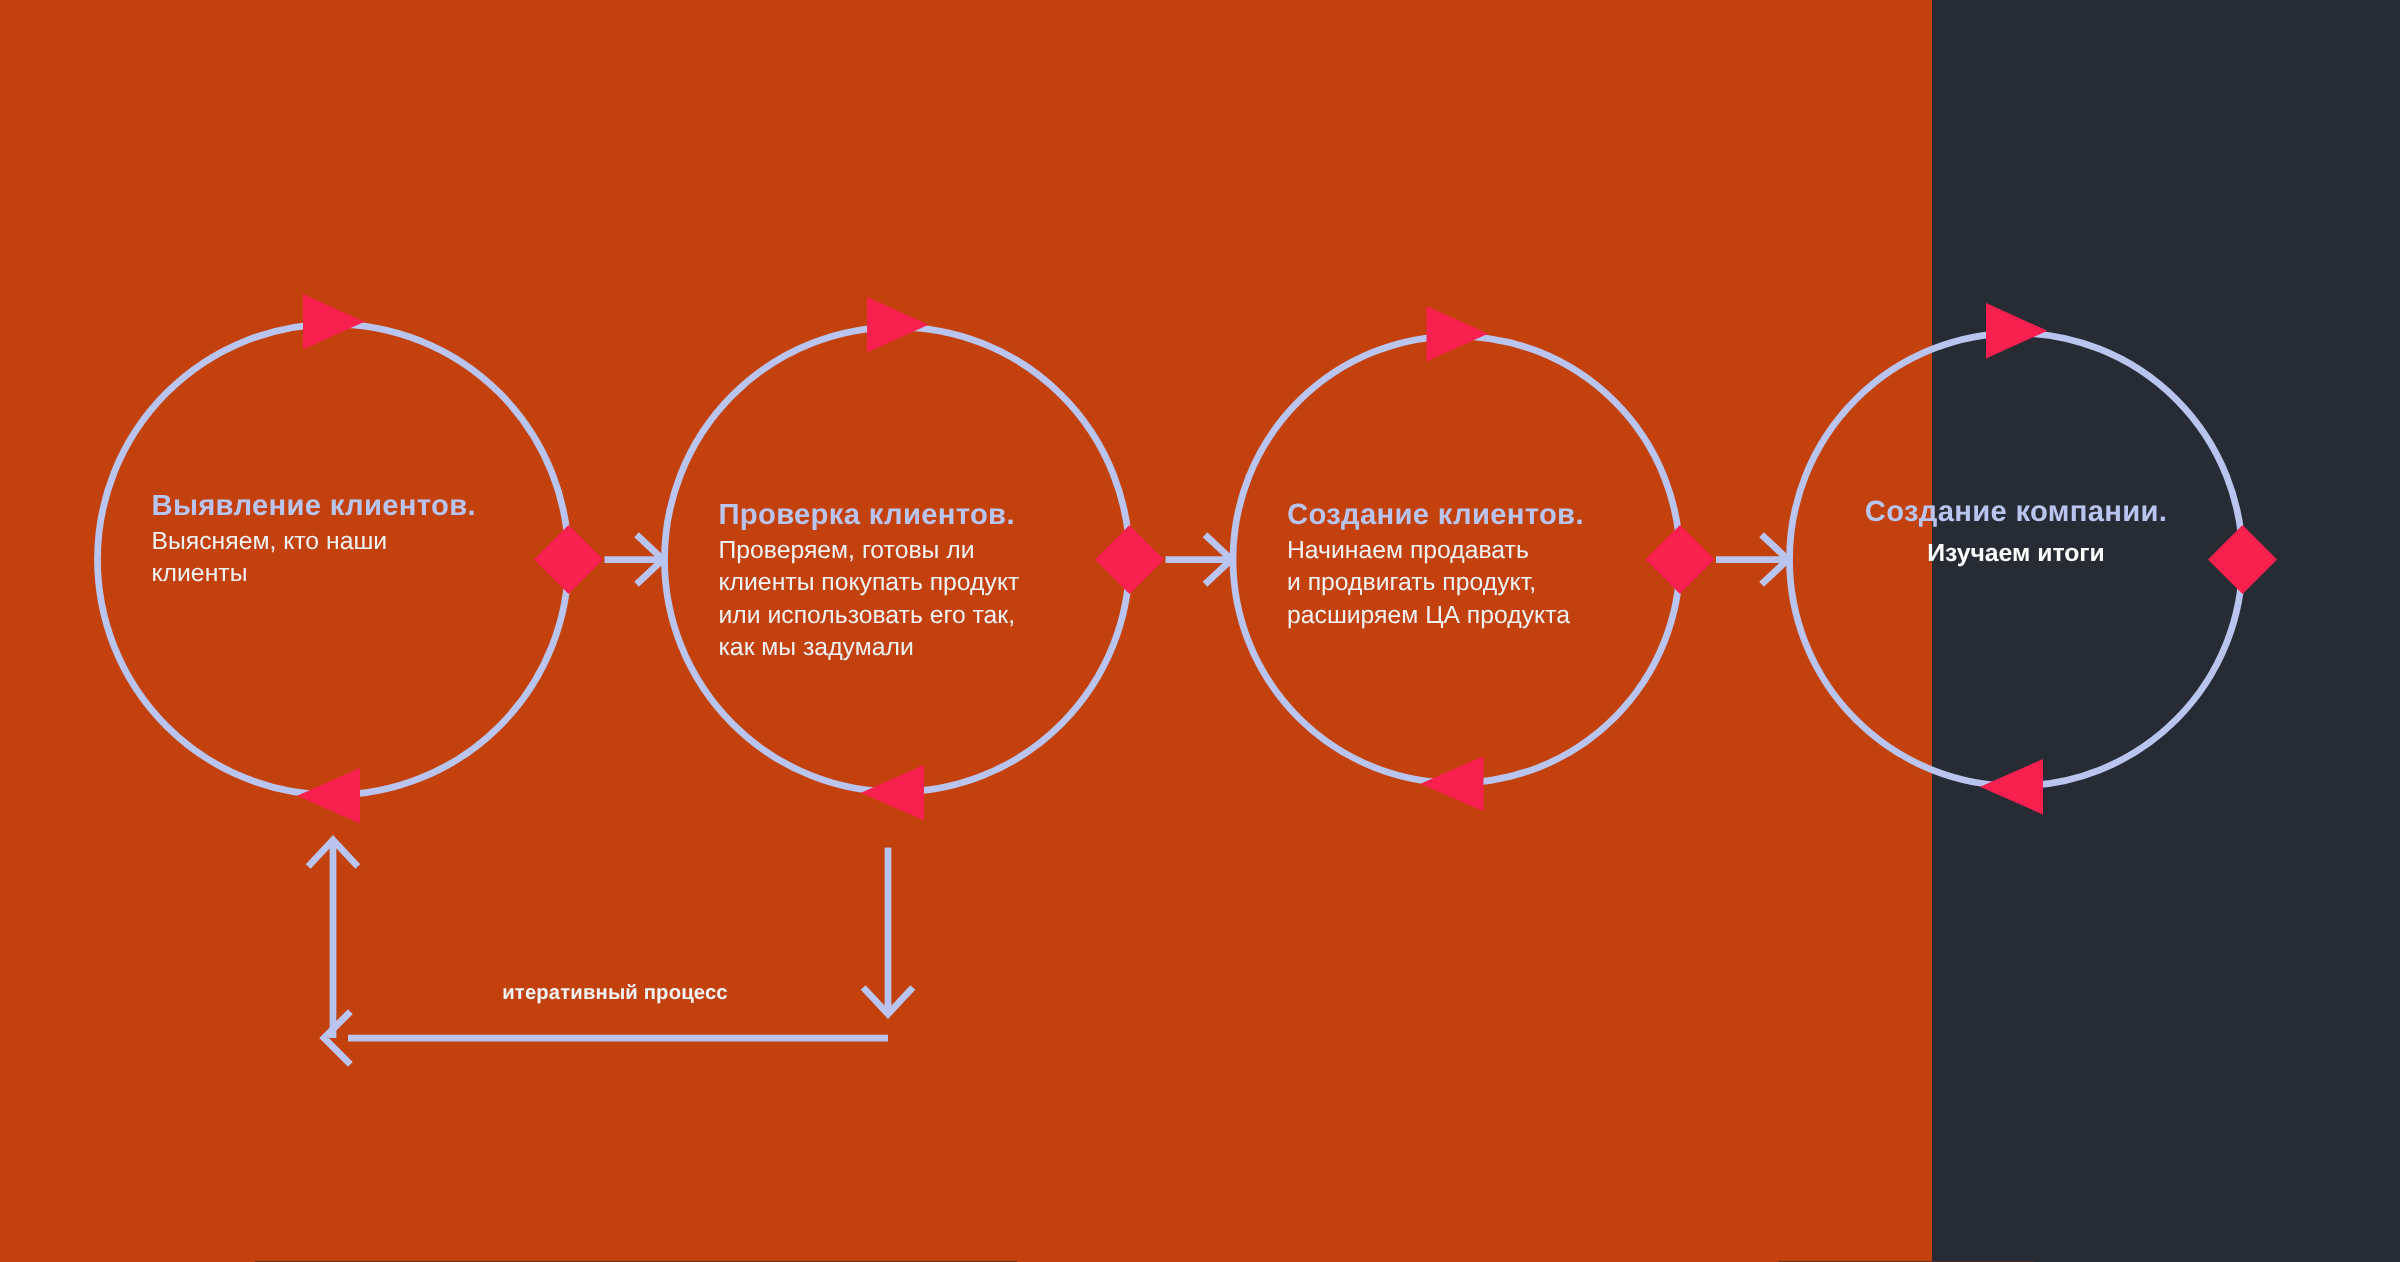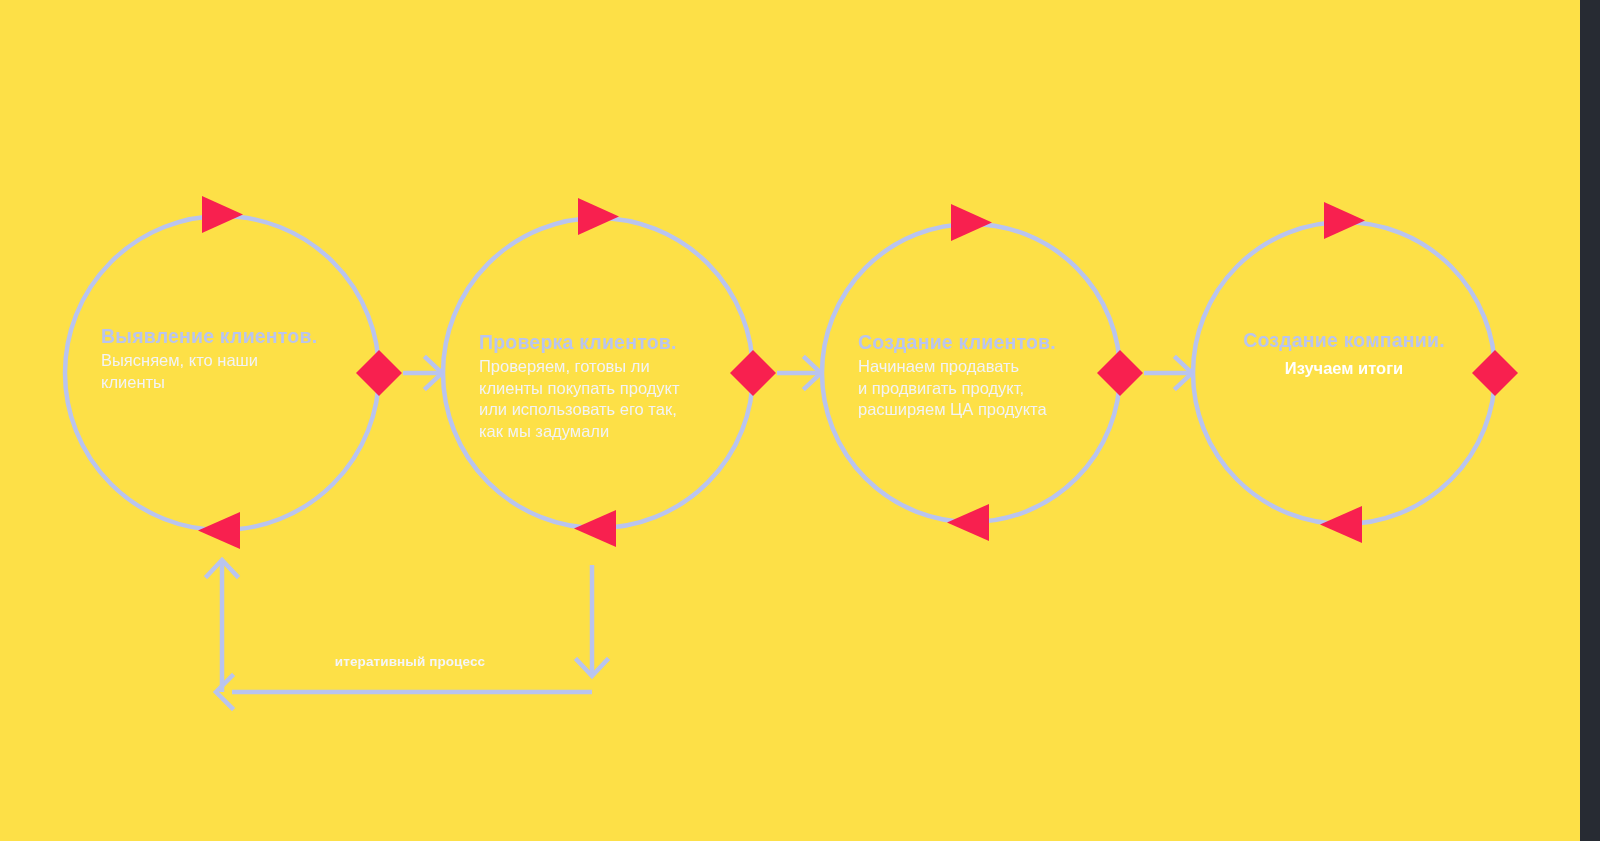--- a/index.html
+++ b/index.html
@@ -9,23 +9,23 @@
     background: #272b33;
   }
   body {
     width: 1600px;
     height: 841px;
     overflow: hidden;
     font-family: "Liberation Sans", sans-serif;
   }
   #diagram-root {
     position: relative;
-    width: 1580px;
+    width: 1288px;
     height: 841px;
-    background: #fde047;
+    background: #c2410c;
   }
   svg#diagram-svg {
     position: absolute;
     top: 0;
     left: 0;
     width: 1600px;
     height: 841px;
     display: block;
   }
   .stage-title {

